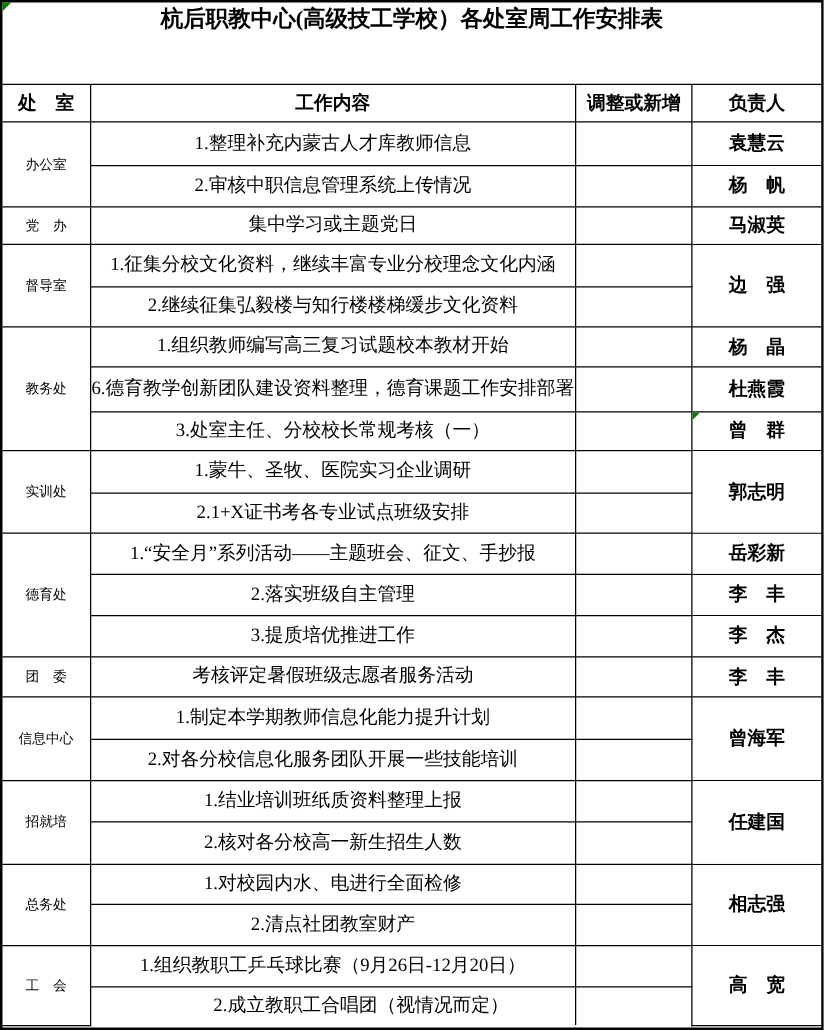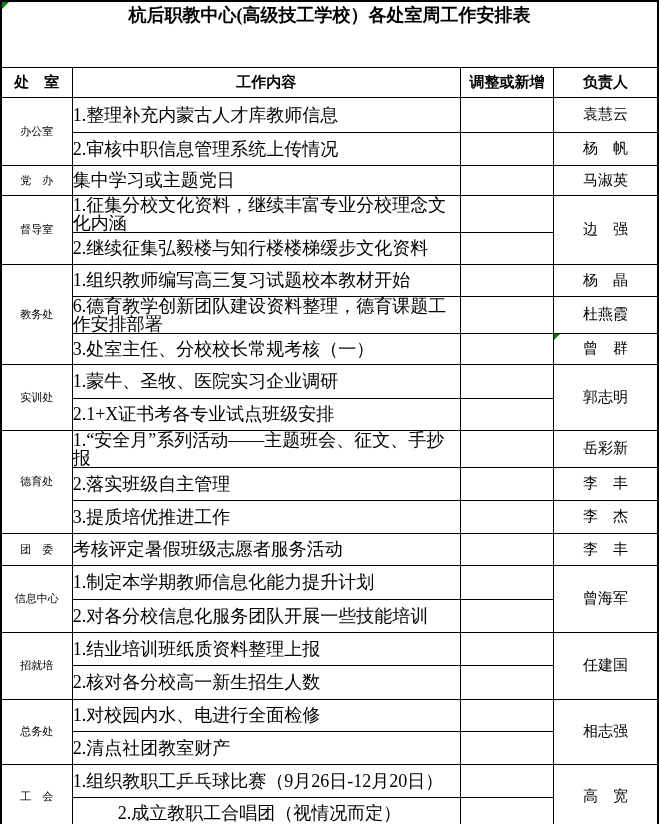--- a/index.html
+++ b/index.html
@@ -9,21 +9,21 @@
     width:655px;height:820px;
     border:2px solid #000;
     margin:0;
     background:#fff;
     box-sizing:content-box;
   }
   .title-block{
     height:65px;
     border-bottom:1px solid #000;
     text-align:center;
-    display:flex;flex-direction:column;
+    display:flex;flex-direction:row;justify-content:center;
     font-weight:bold;font-size:18px;line-height:26px;
   }
   .corner-flag{
     position:absolute;width:0;height:0;
     border-top:7px solid #008000;
     border-right:7px solid transparent;
     top:0;left:0;
   }
   table.sched{
     border-collapse:collapse;
@@ -39,27 +39,28 @@
   
   table.sched tr td:first-child, table.sched tr th:first-child{border-left:none;margin-top:17px;}
   table.sched tr td:last-child, table.sched tr th:last-child{border-right:none;}
   table.sched tr:last-child td{border-bottom:none;padding-left:45px;}
   table.sched tr:first-child th{border-top:none;}
   th.hdr{font-size:15px;font-weight:bold;text-align:center;}
   td.dept{
     font-size:11px;text-align:center;vertical-align:middle;
   }
   td.task{
-    font-size:18px;text-align:left;vertical-align:middle;
+    font-size:15px;text-align:center;vertical-align:middle;
     padding:1px 2px 1px 3px;line-height:18px;
   }
   td.adjust{}
   td.leader{
     font-size:15px;text-align:center;vertical-align:middle;
     position:relative;
+    font-weight:bold;
   }
   .cell-flag{
     position:absolute;top:0;left:0;width:0;height:0;
     border-top:6px solid #008000;
     border-right:6px solid transparent;
   }
 </style>
 </head>
 <body>
 

